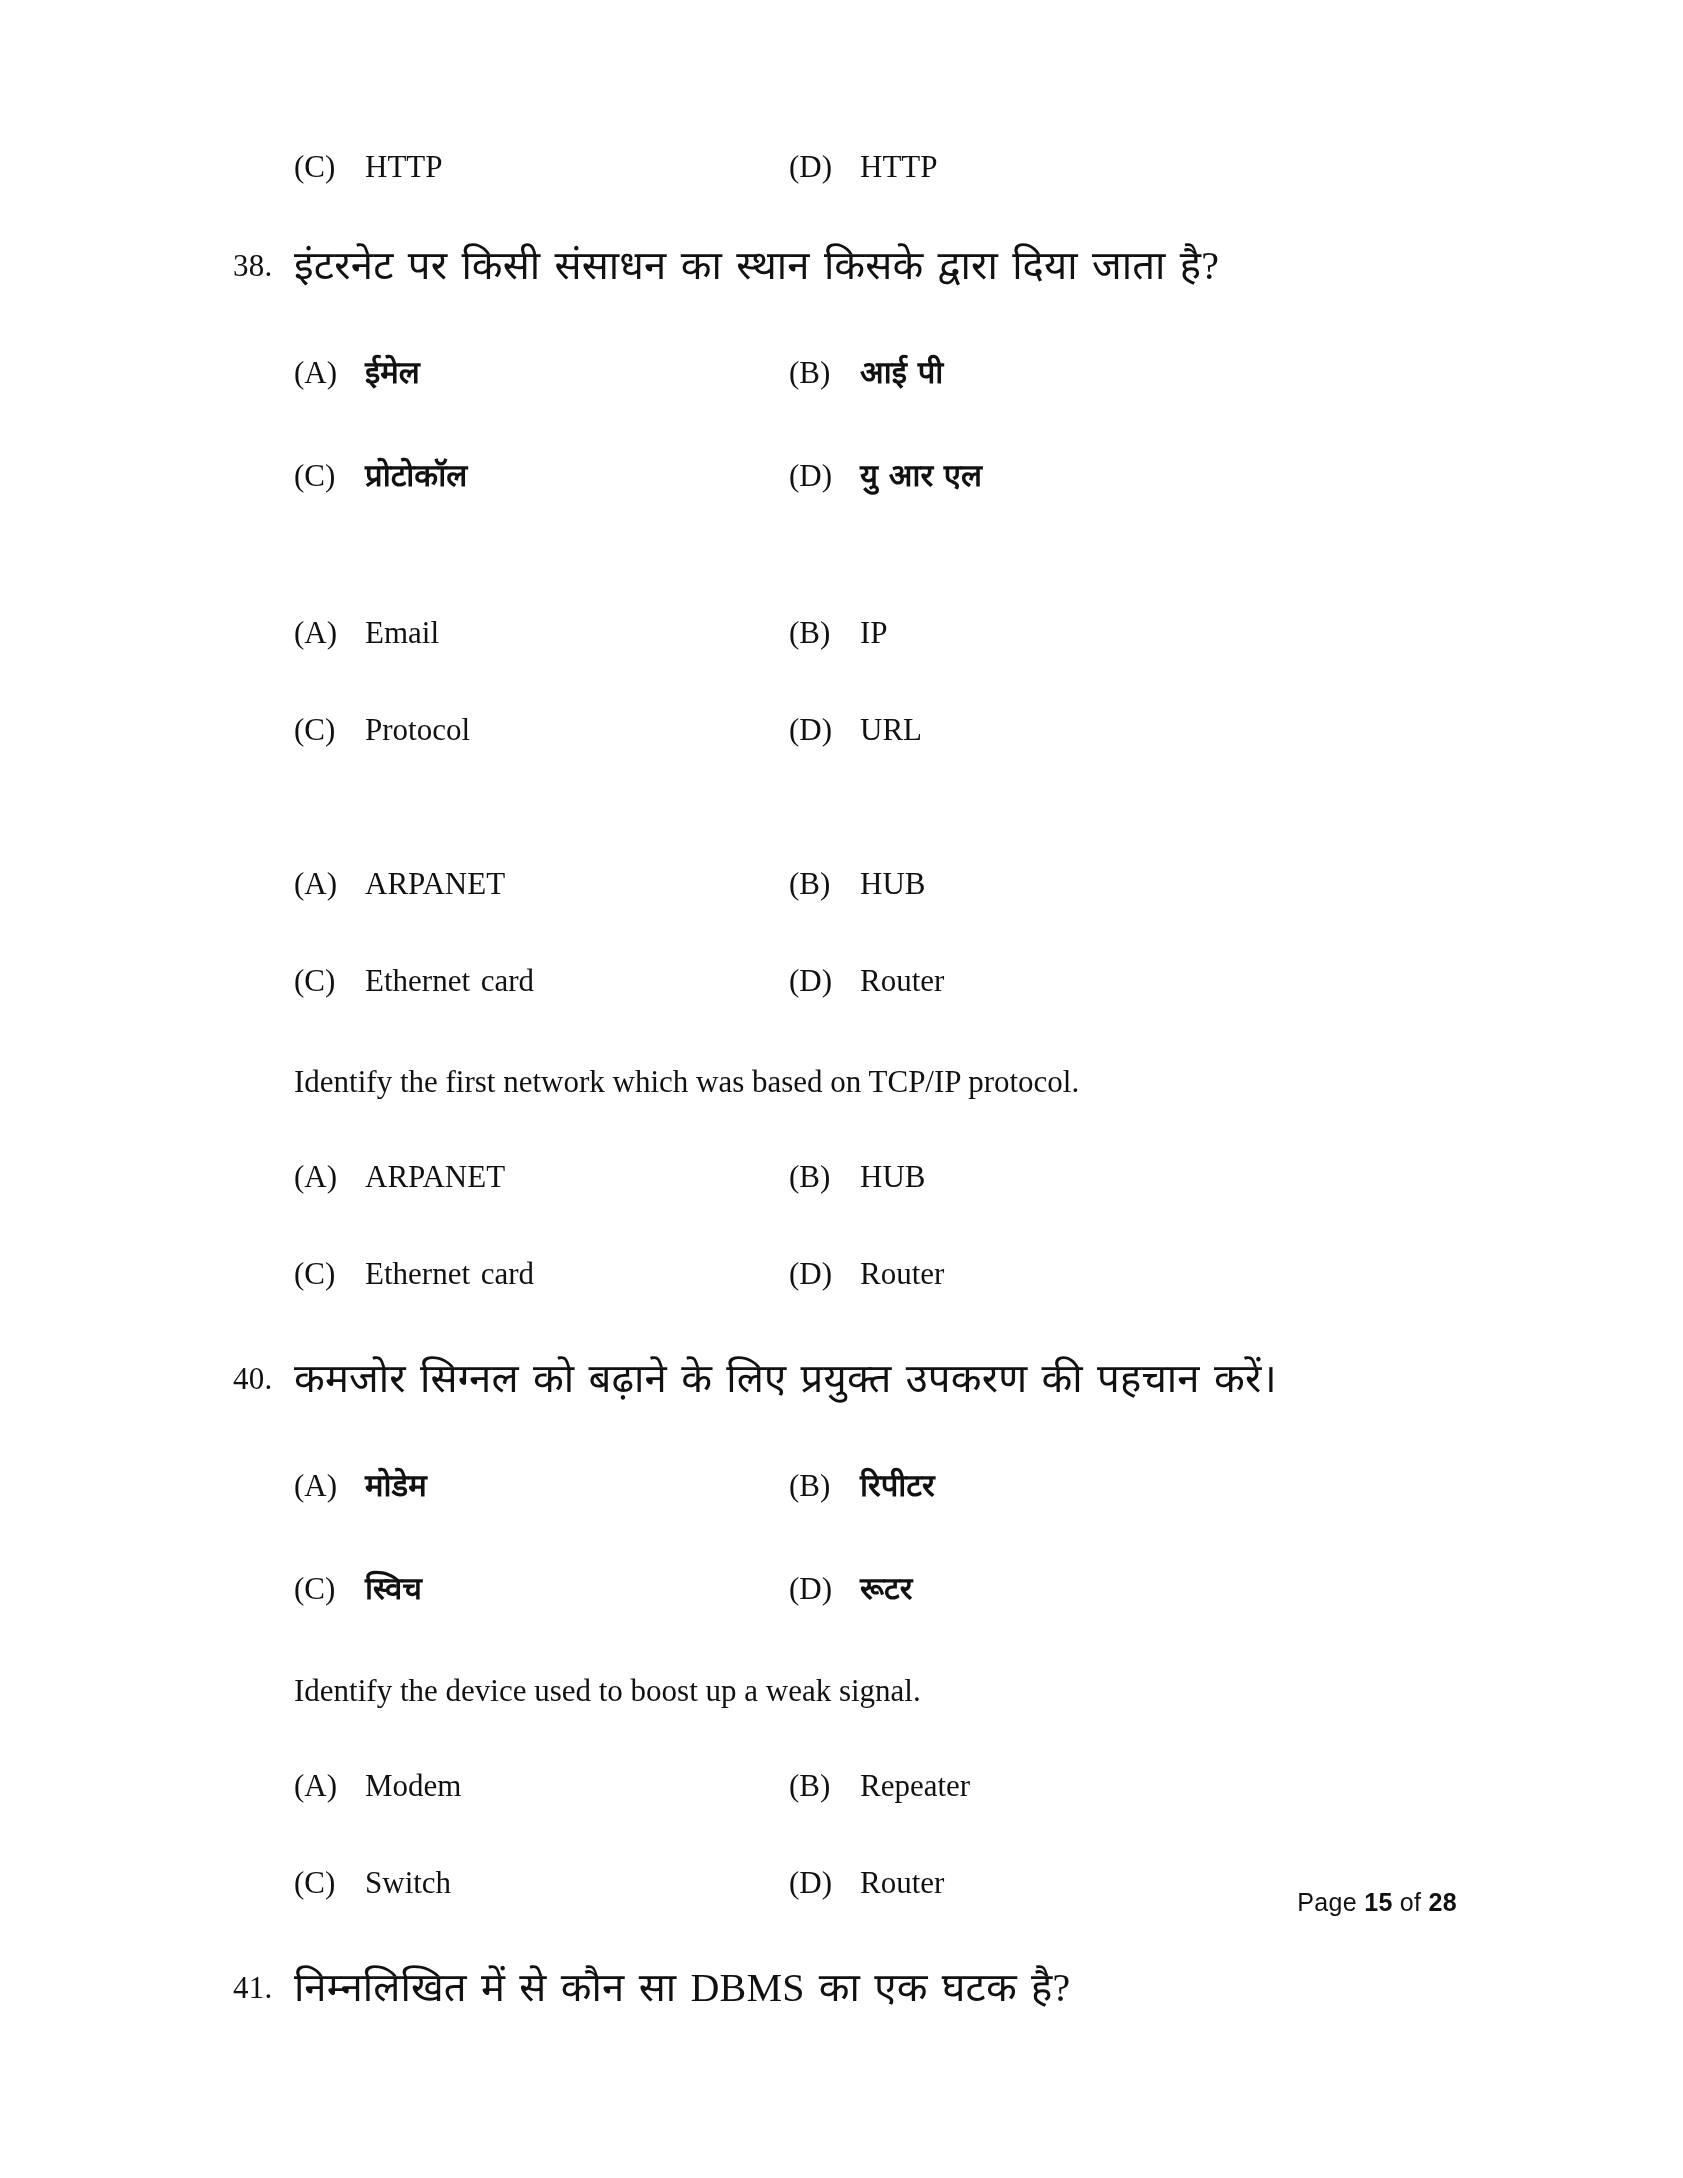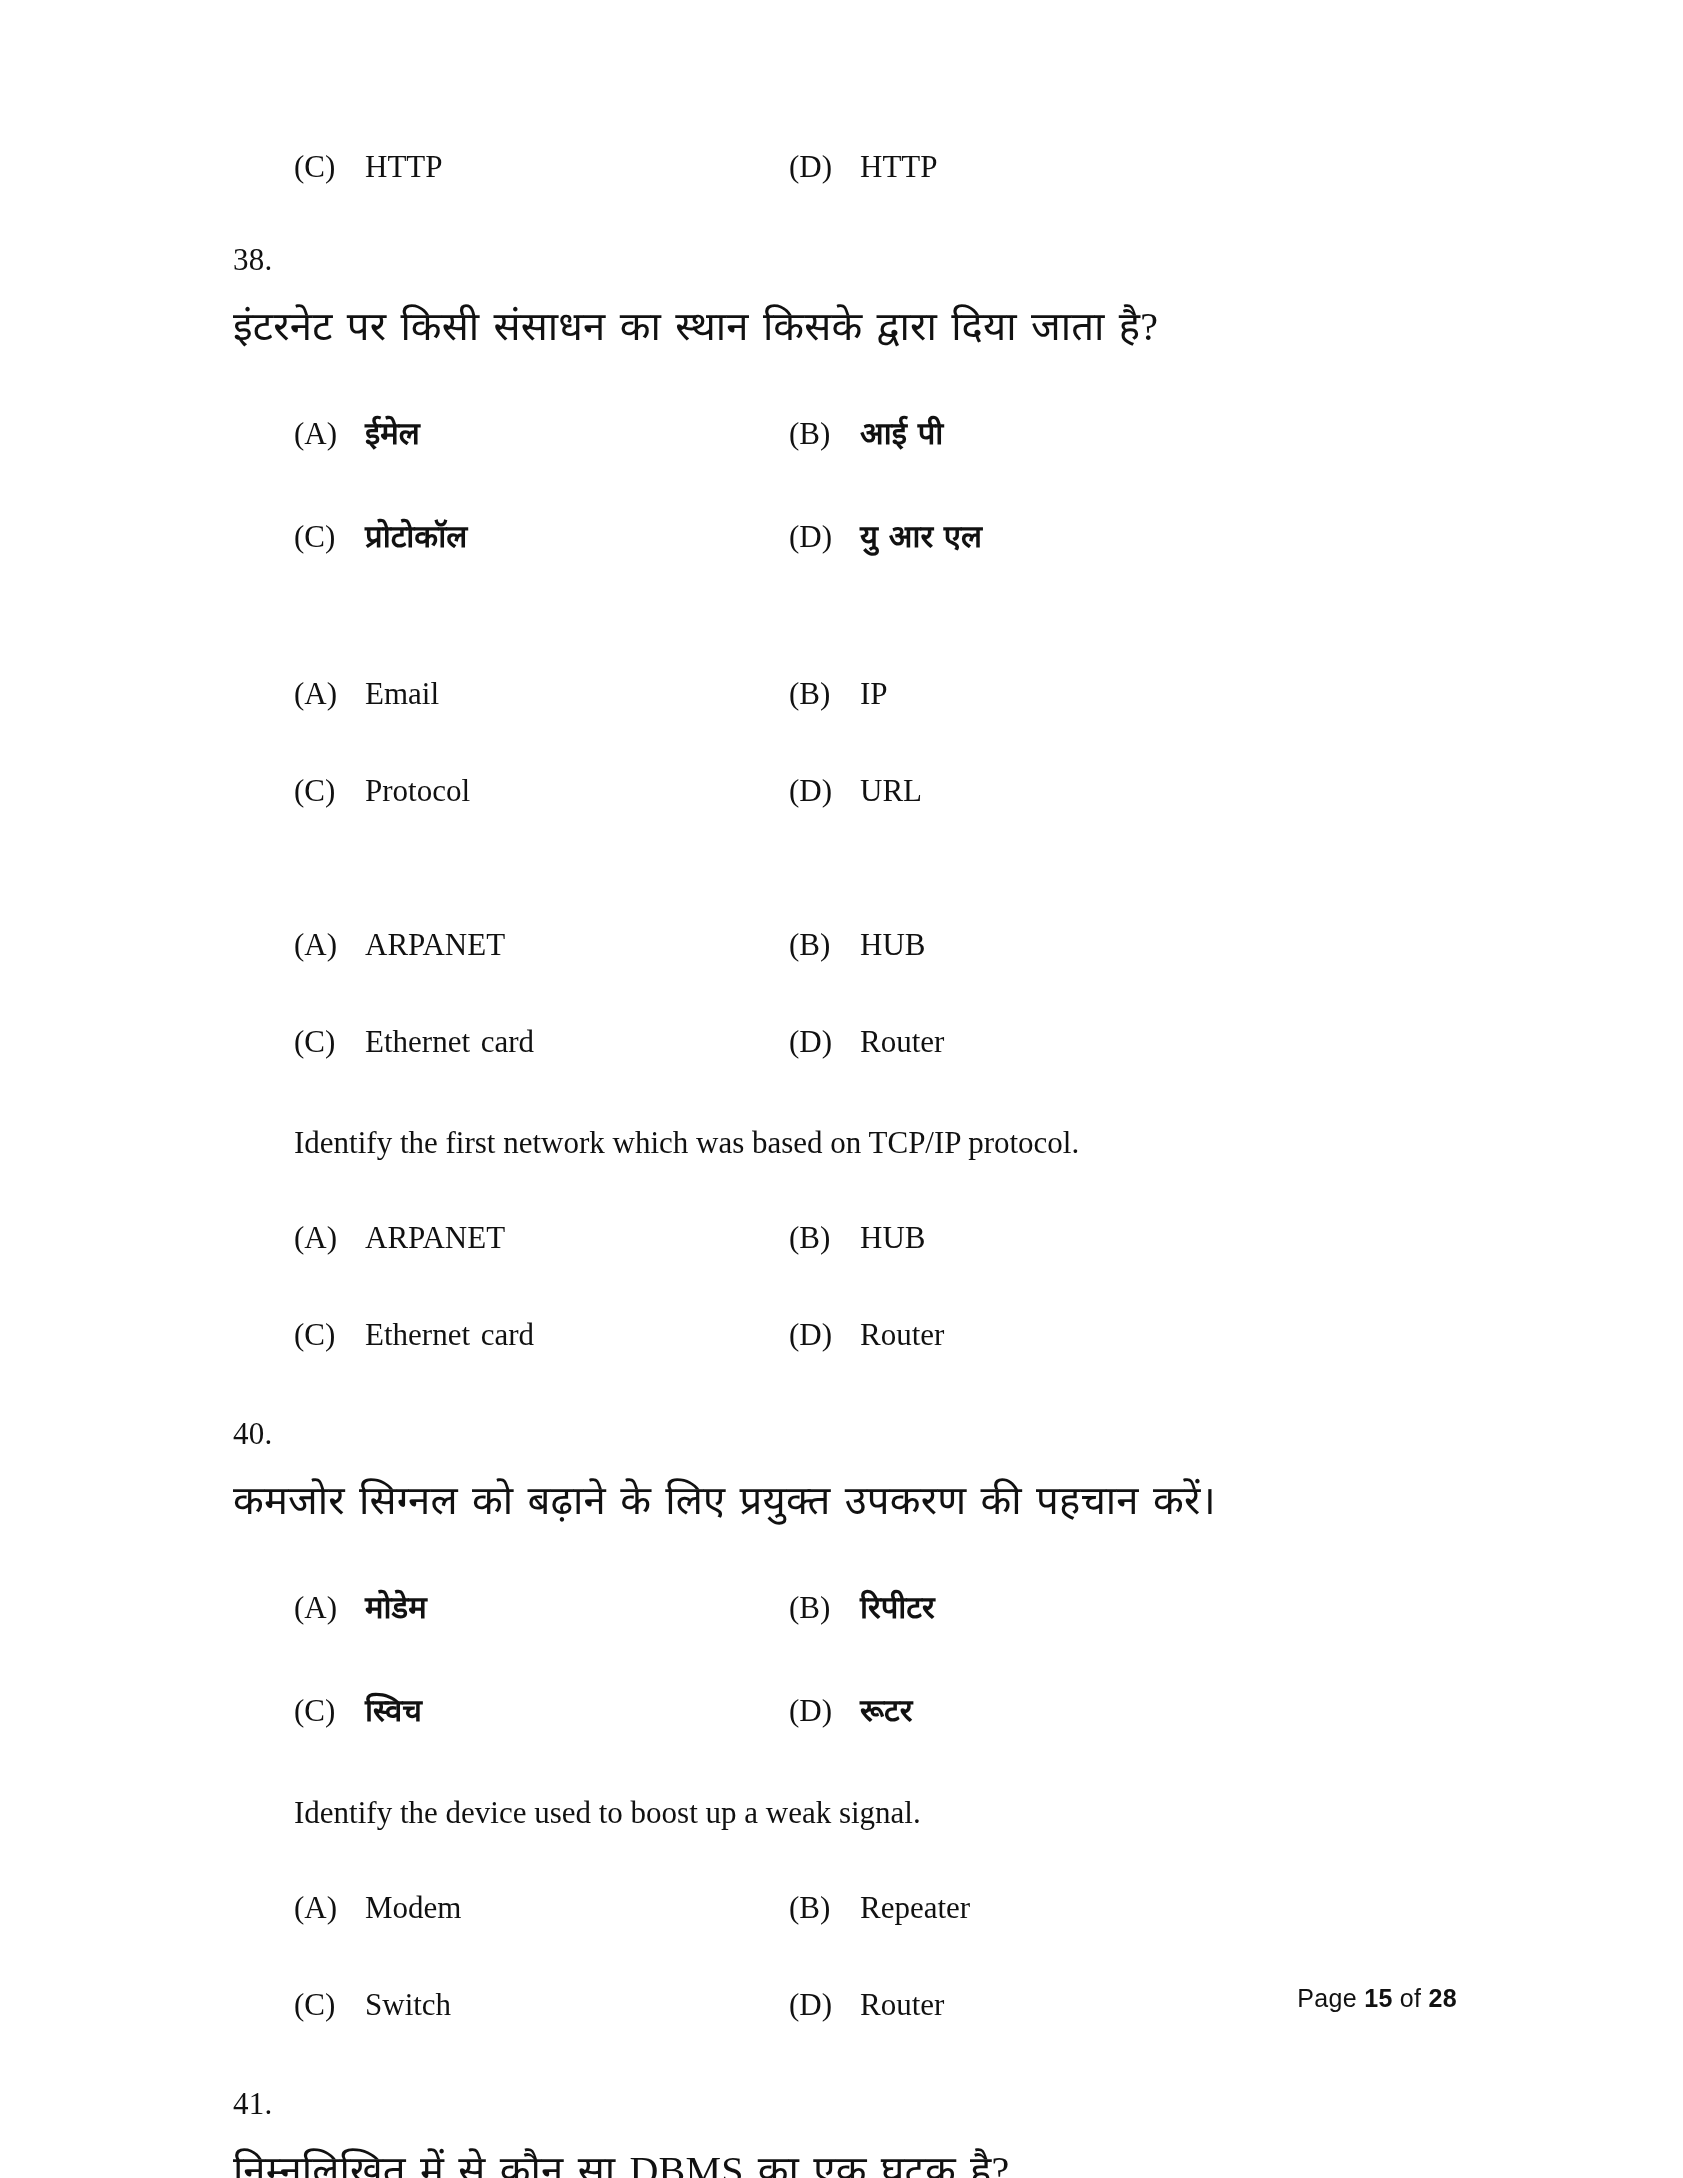--- a/index.html
+++ b/index.html
@@ -27,25 +27,24 @@
   .content {
     position: absolute;
     left: 233px;
     top: 149px;
     width: 1223px;
   }
 
   
   .qline {
     display: flex;
-    align-items: flex-start;
+    align-items: center;
     font-size: 31px;
     line-height: 1.32;
     letter-spacing: 0.2px;
-    flex-direction: column;
   }
   .qnum {
     width: 61px;
     flex: 0 0 61px;
     text-align: left;
   }
   .qtext-hi {
     font-family: "Liberation Serif", "DejaVu Serif", serif;
     font-size: 40px;
     word-spacing: 4px;
@@ -93,21 +92,21 @@
   .sp-opt   { height: 61px; }   
   .sp-q     { height: 55px; }   
   .sp-stem  { height: 57px; }   
   .sp-lang  { height: 63px; }   
   .sp-qgap  { height: 61px; }   
 
   
   .footer {
     position: absolute;
     right: 226px;
-    top: 1984px;
+    top: 1888px;
     font-family: "Liberation Sans", "DejaVu Sans", sans-serif;
     font-size: 25px;
     color: #111111;
     letter-spacing: 0.3px;
   }
   .footer b { font-weight: bold; }
 </style>
 </head>
 <body>
 

